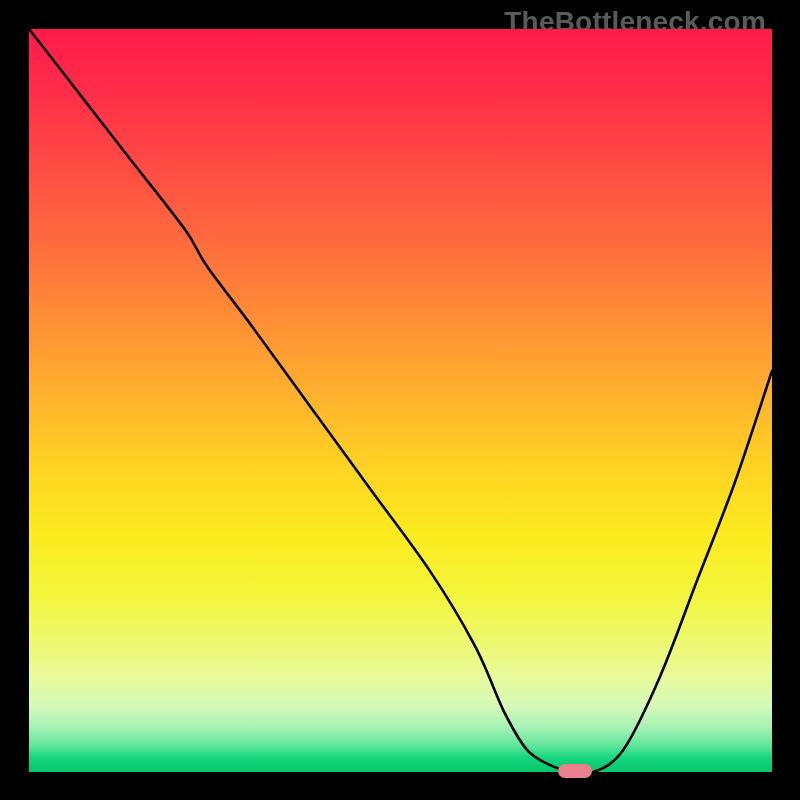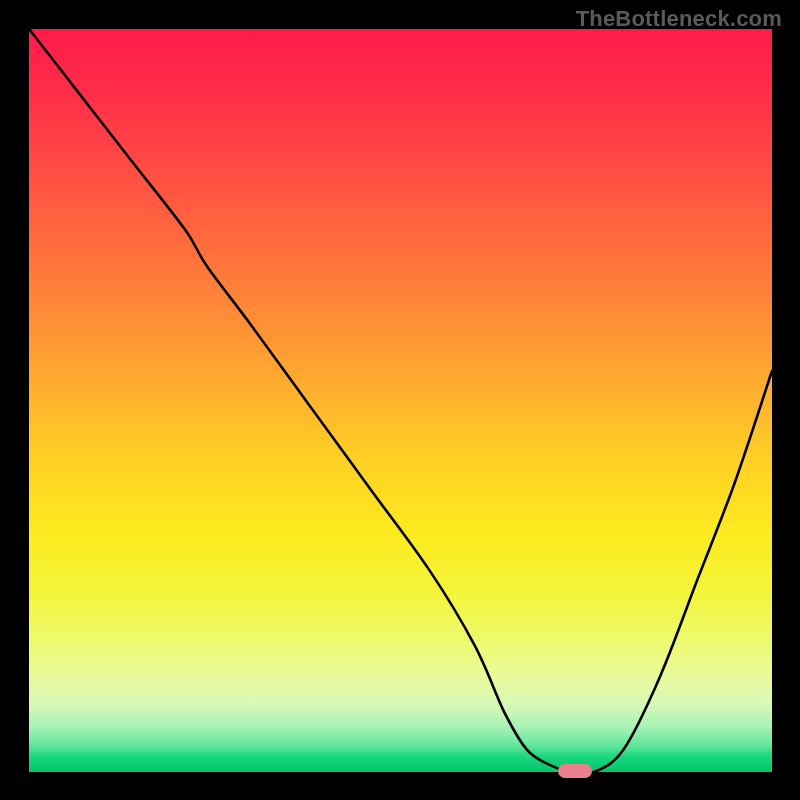--- a/index.html
+++ b/index.html
@@ -15,23 +15,23 @@
     position: absolute;
     left: 0;
     top: 0;
     width: 800px;
     height: 800px;
     background: #000;
   }
   .watermark {
     position: absolute;
     top: 6px;
-    right: 18px;
+    right: 34px;
     color: #5a5a5a;
-    font-size: 22px;
+    font-size: 28px;
     font-weight: 600;
     letter-spacing: 0.2px;
     user-select: none;
   }
   .plot-area {
     position: absolute;
     left: 29px;
     top: 29px;
     width: 743px;
     height: 743px;

